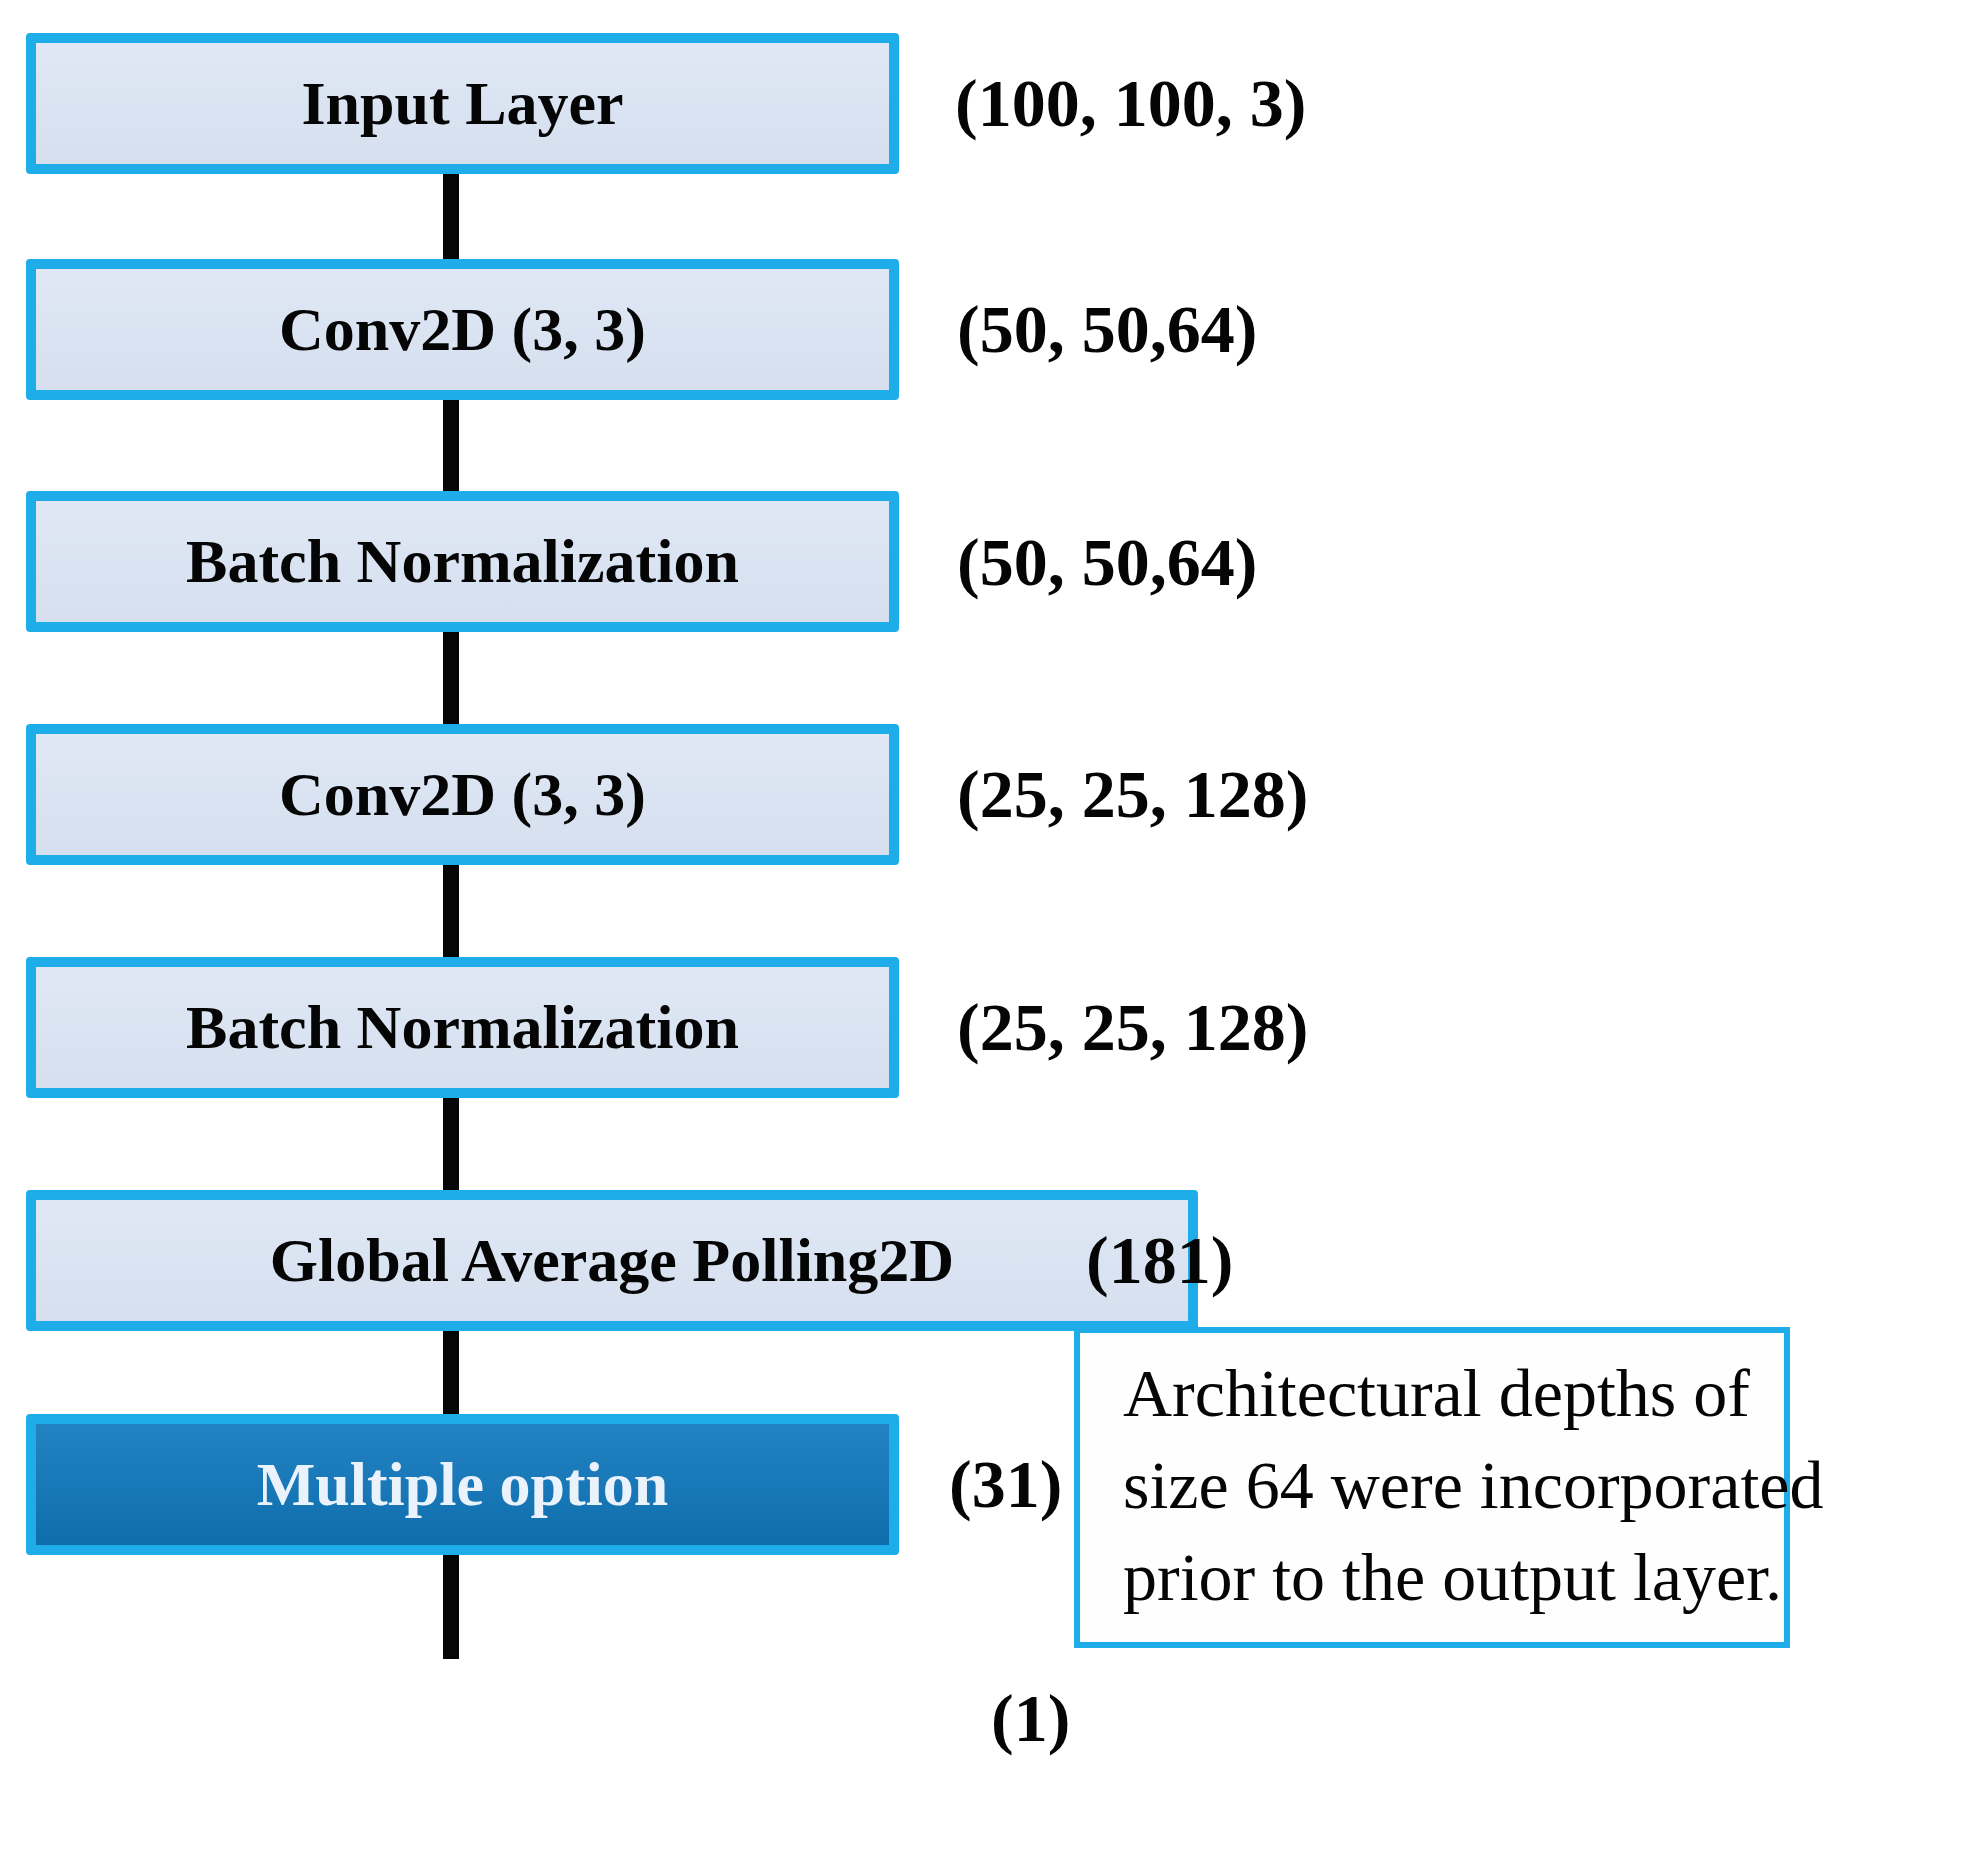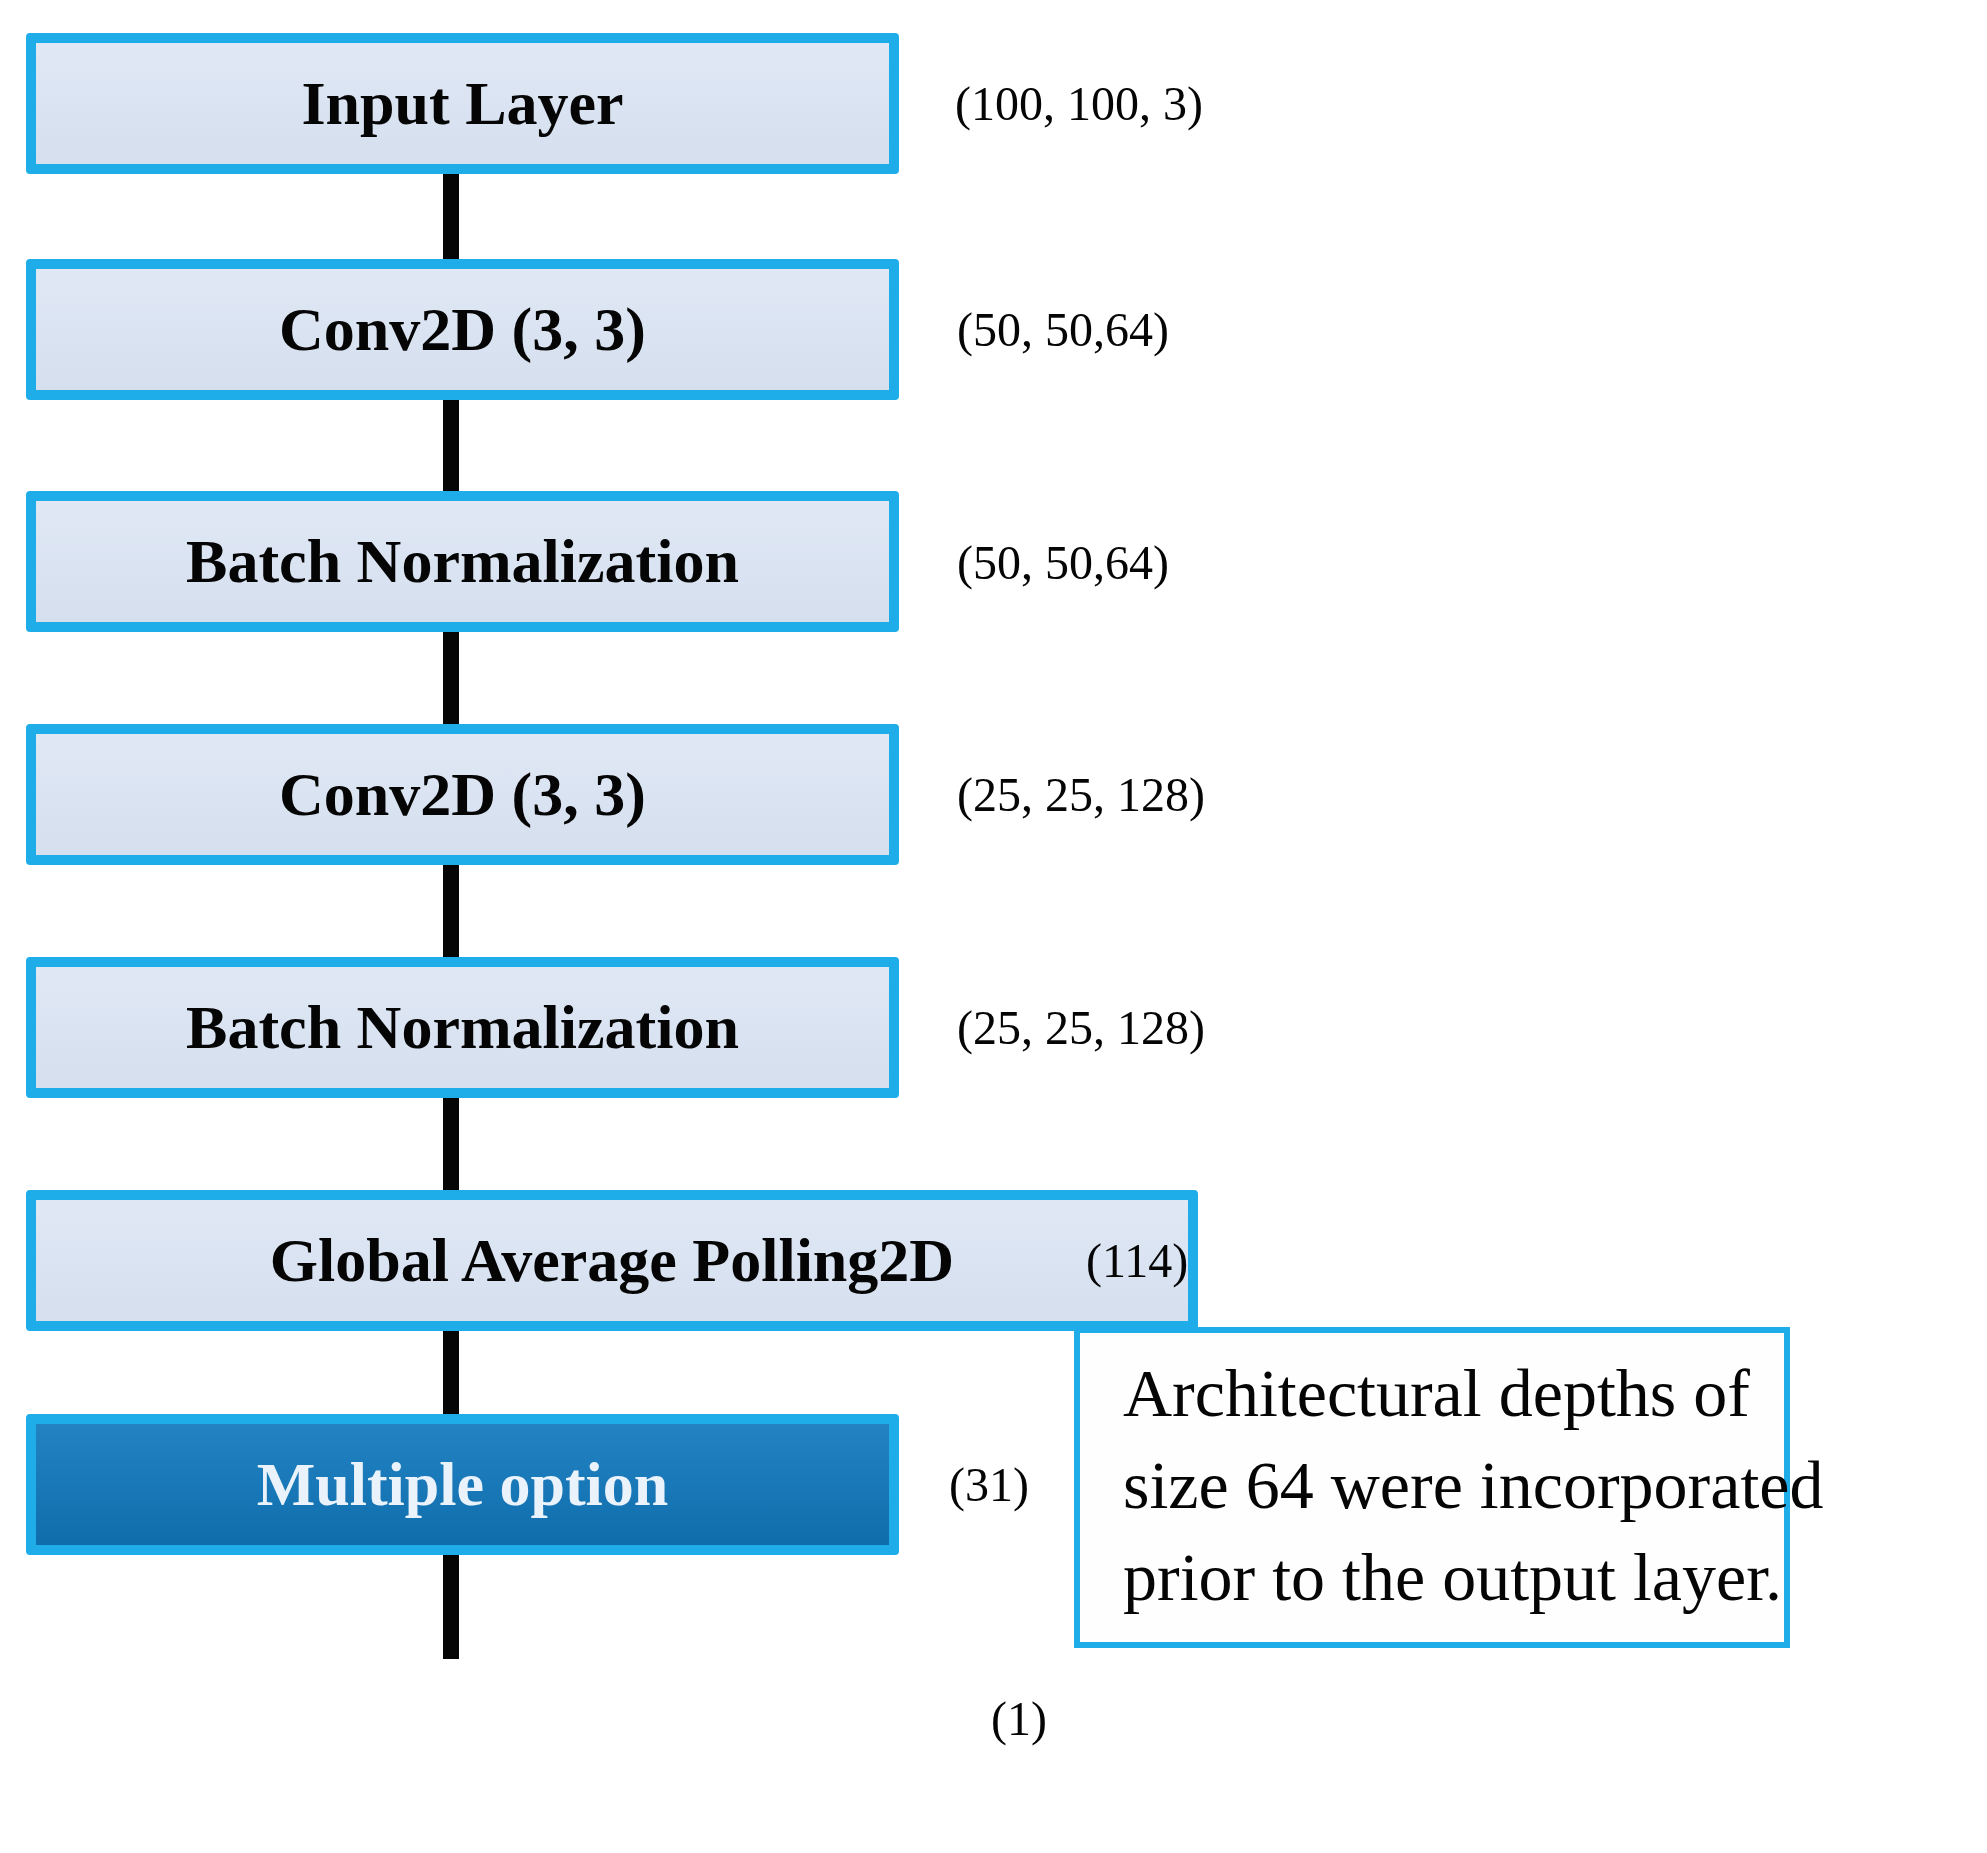--- a/index.html
+++ b/index.html
@@ -47,22 +47,22 @@
   .connector {
     position: absolute;
     left: 443px;
     width: 16.3px;
     background: var(--connector_black);
     z-index: 1;
   }
   .dim-label {
     position: absolute;
     transform: translateY(-50%);
-    font-weight: normal;
-    font-size: 48px;
+    font-weight: bold;
+    font-size: 68px;
     color: var(--text_black);
     white-space: nowrap;
     z-index: 3;
   }
   .note-box {
     position: absolute;
     left: 1074px;
     top: 1327px;
     width: 716px;
     height: 321px;
@@ -112,21 +112,21 @@
   </div>
   <div class="layer-box dark" style="top:1414px;">
     <span class="layer-label">Multiple option</span>
   </div>
 
   <div class="dim-label" style="top:103px;  left:955px;">(100, 100, 3)</div>
   <div class="dim-label" style="top:329px;  left:957px;">(50, 50,64)</div>
   <div class="dim-label" style="top:562px;  left:957px;">(50, 50,64)</div>
   <div class="dim-label" style="top:794px;  left:957px;">(25, 25, 128)</div>
   <div class="dim-label" style="top:1027px; left:957px;">(25, 25, 128)</div>
-  <div class="dim-label" style="top:1260px; left:1086px;">(114)</div>
+  <div class="dim-label" style="top:1260px; left:1086px;">(181)</div>
   <div class="dim-label" style="top:1484px; left:949px;">(31)</div>
   <div class="dim-label" style="top:1718px; left:991px;">(1)</div>
 
   <div class="note-box">
     <div class="note-text">Architectural depths of size 64 were incorporated prior to the output layer.</div>
   </div>
 
 </div>
 
 

